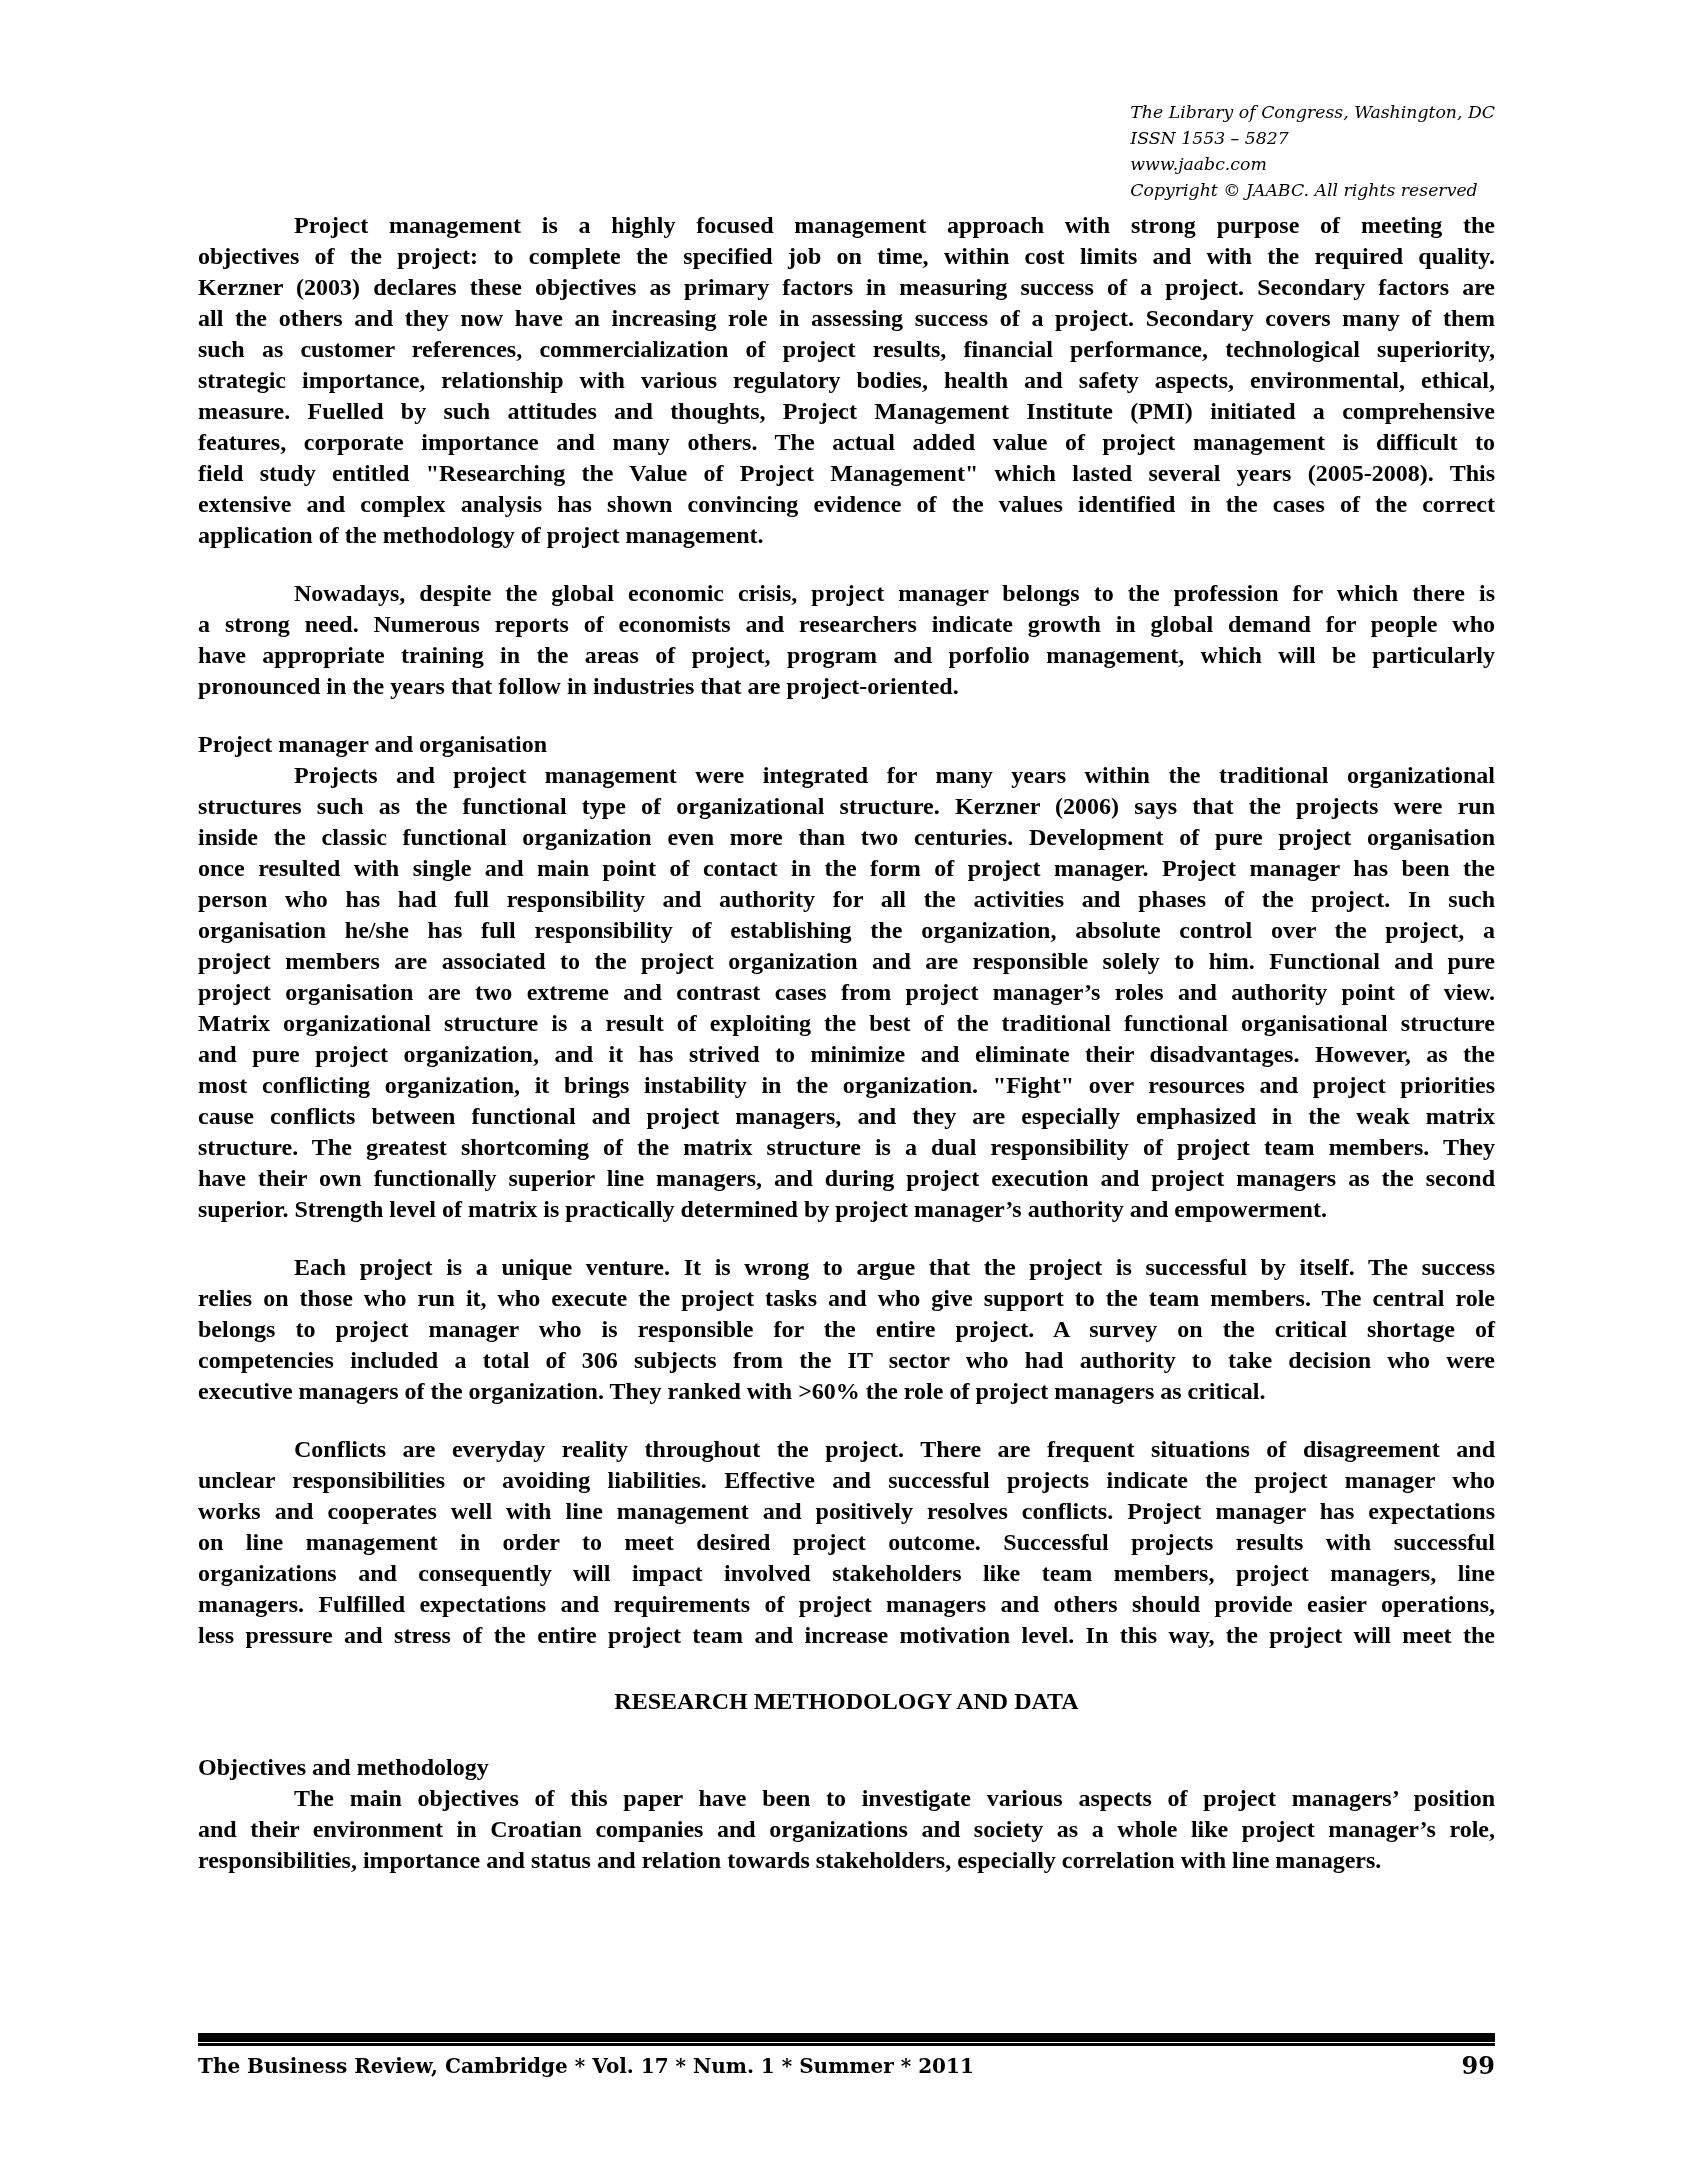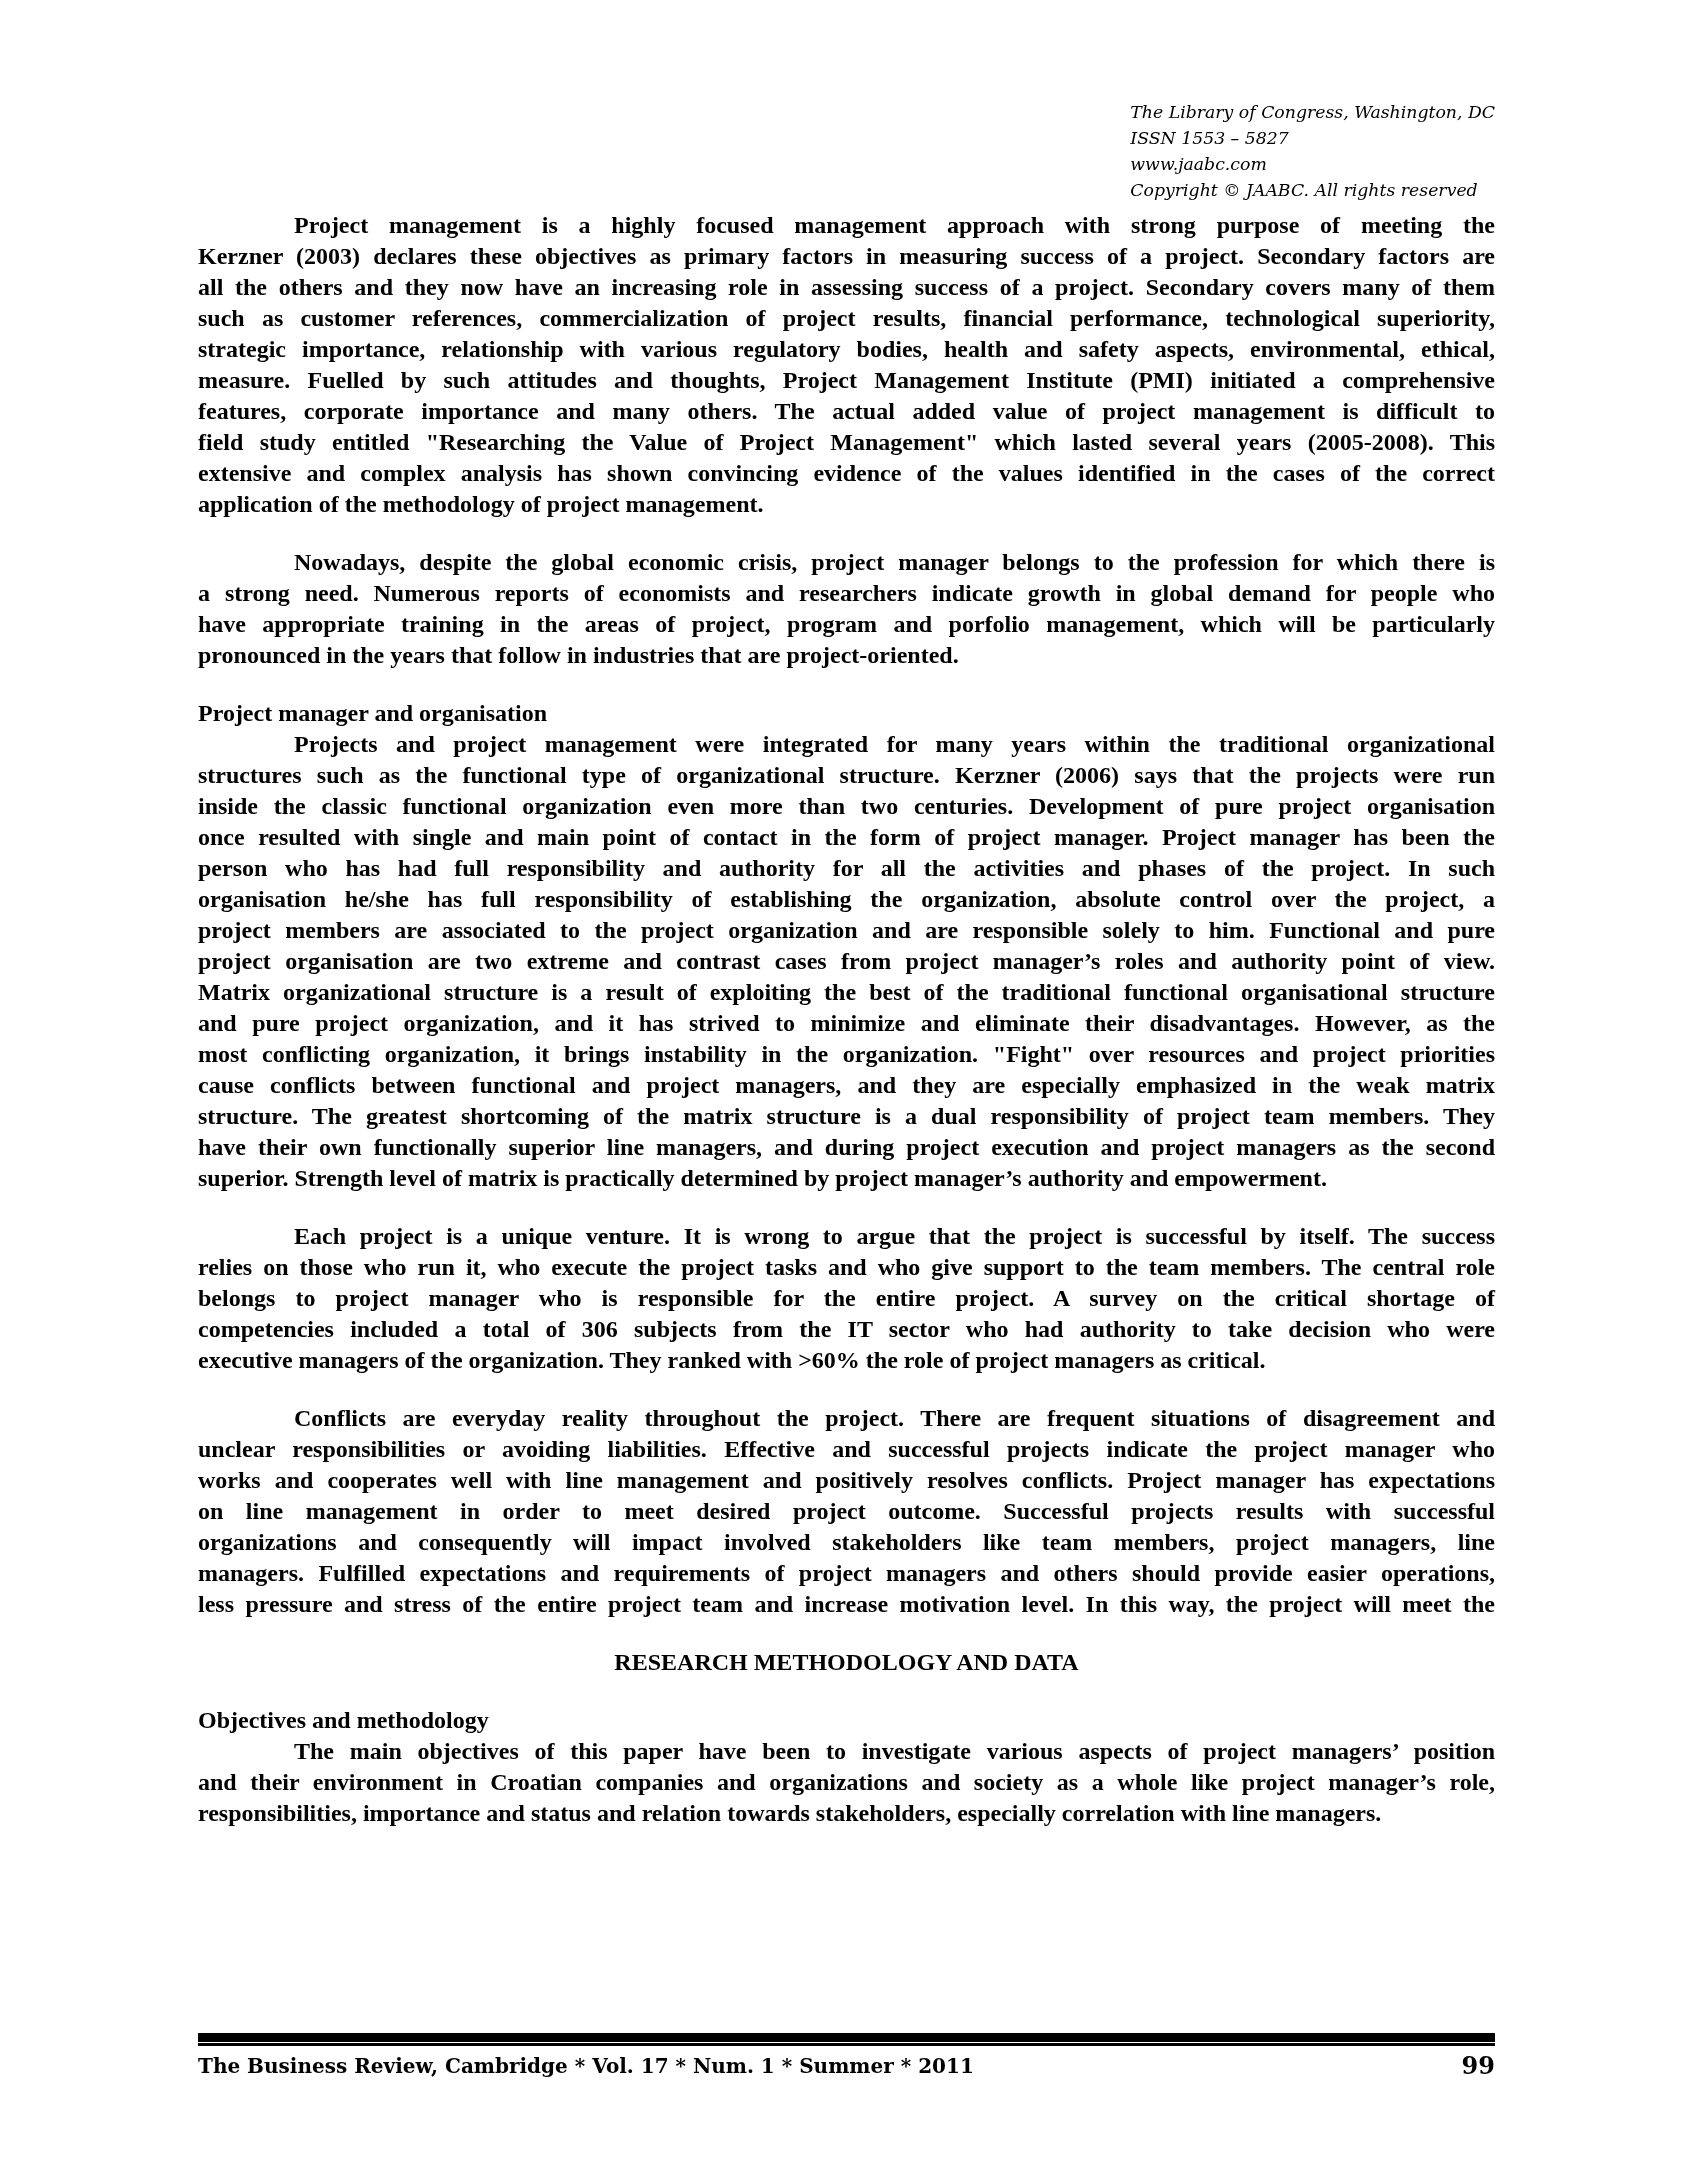--- a/index.html
+++ b/index.html
@@ -11,21 +11,21 @@
   .content {
     position: absolute; left: 198px; top: 210px; width: 1297px;
     font-family: "Liberation Serif", serif; font-size: 24px; line-height: 31px;
   }
   .para { margin: 0; }
   .para .ln { display: block; text-align: justify; text-align-last: justify; white-space: nowrap; font-weight: bold; }
   .para .ln.last { text-align-last: left; }
   .para .ln.first { text-indent: 96px; }
   .gap { height: 27px; }
   .subhead { font-weight: bold; margin: 0; }
-  .center-head { text-align: center; font-weight: bold; margin: 0; font-size: 24px; }
+  .center-head { text-align: center; font-weight: bold; margin: 8px; font-size: 24px; }
   .footer-rule-thick { position: absolute; left: 198px; width: 1297px; top: 2033px; height: 9px; background: #000; }
   .footer-rule-thin { position: absolute; left: 198px; width: 1297px; top: 2043px; height: 3px; background: #000; }
   .footer {
     position: absolute; left: 198px; width: 1297px; top: 2049px;
     font-family: "DejaVu Serif", serif; font-weight: bold; font-size: 20px; line-height: 34px;
     display: flex; justify-content: space-between;
   }
   .footer .page { font-size: 24px; }
 </style>
 </head>
@@ -34,20 +34,21 @@
 <div class="header">
   <div>The Library of Congress, Washington, DC</div>
   <div>ISSN 1553 – 5827</div>
   <div>www.jaabc.com</div>
   <div>Copyright ©  JAABC. All rights reserved</div>
 </div>
 
 <div class="content">
   <div class="para">
       <span class="ln first">Project management is a highly focused management approach with strong purpose of meeting the</span>
+      <span class="ln">objectives of the project: to complete the specified job on time, within cost limits and with the required quality.</span>
       <span class="ln">Kerzner (2003) declares these objectives as primary factors in measuring success of a project. Secondary factors are</span>
       <span class="ln">all the others and they now have an increasing role in assessing success of a project. Secondary covers many of them</span>
       <span class="ln">such as customer references, commercialization of project results, financial performance, technological superiority,</span>
       <span class="ln">strategic importance, relationship with various regulatory bodies, health and safety aspects, environmental, ethical,</span>
       <span class="ln">measure. Fuelled by such attitudes and thoughts, Project Management Institute (PMI) initiated a comprehensive</span>
       <span class="ln">features, corporate importance and many others. The actual added value of project management is difficult to</span>
       <span class="ln">field study entitled "Researching the Value of Project Management" which lasted several years (2005-2008). This</span>
       <span class="ln">extensive and complex analysis has shown convincing evidence of the values identified in the cases of the correct</span>
       <span class="ln last">application of the methodology of project management.</span>
     </div>

